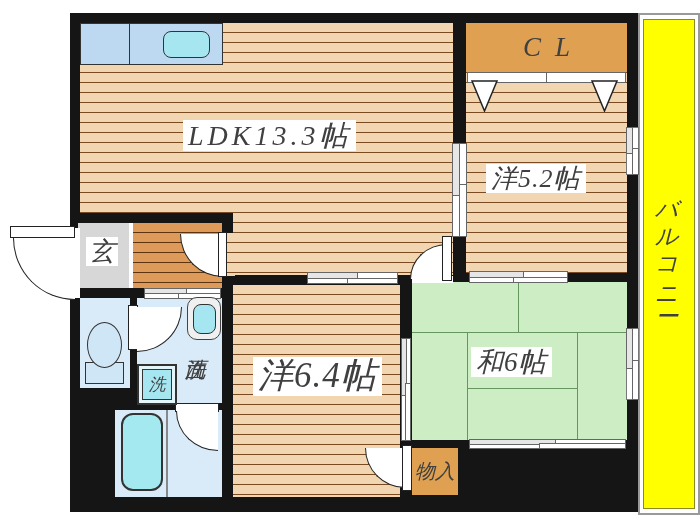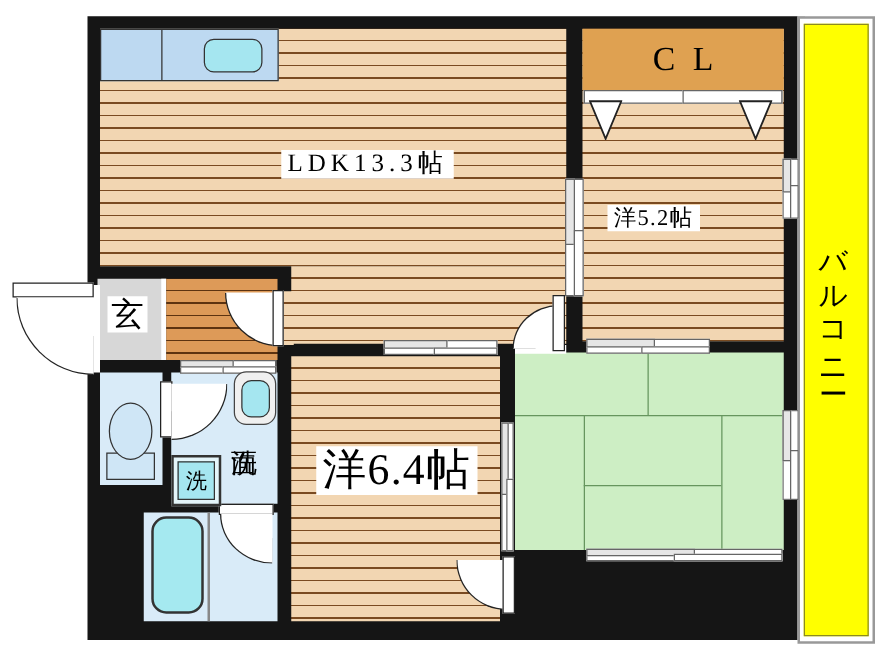--- a/index.html
+++ b/index.html
@@ -18,21 +18,21 @@
   .arc-bl{border-left:1.5px solid #222;border-bottom:1.5px solid #222;border-bottom-left-radius:100% 100%;}
   .arc-br{border-right:1.5px solid #222;border-bottom:1.5px solid #222;border-bottom-right-radius:100% 100%;}
   .arc-tl{border-left:1.5px solid #222;border-top:1.5px solid #222;border-top-left-radius:100% 100%;}
   .slideh,.slidev,.foldh{position:absolute;box-sizing:border-box;background:#fff;border:1px solid #666;}
   .slideh::before{content:"";position:absolute;left:-1px;top:-1px;width:55%;height:45%;background:#e6e6e6;border:1px solid #666;}
   .slideh::after{content:"";position:absolute;right:-1px;bottom:-1px;width:55%;height:45%;background:#fff;border:1px solid #666;}
   .slidev::before{content:"";position:absolute;left:-1px;top:-1px;height:55%;width:45%;background:#e6e6e6;border:1px solid #666;}
   .slidev::after{content:"";position:absolute;right:-1px;bottom:-1px;height:55%;width:45%;background:#fff;border:1px solid #666;}
   .foldh::before{content:"";position:absolute;left:-1px;top:-1px;width:50%;height:100%;background:#fff;border:1px solid #666;}
   .foldh::after{content:"";position:absolute;right:-1px;top:-1px;width:50%;height:100%;background:#fff;border:1px solid #666;}
-  .lbl{position:absolute;color:#000000;white-space:nowrap;line-height:1.05;}
+  .lbl{position:absolute;color:#404040;white-space:nowrap;line-height:1.05;font-style:italic;}
   .lbl-bg{background:#fff;padding:1px 5px;}
   .vtext{writing-mode:vertical-rl;}
   .cflex{display:flex;align-items:center;justify-content:center;}
 </style>
 </head>
 <body>
 
 <div id="plan">
 
   <div class="el wall" style="left:70px;top:13px;width:574px;height:499px;"></div>
@@ -52,20 +52,23 @@
 
   <div class="el" style="left:78px;top:223px;width:55px;height:65px;background:#d7d7d7;"></div>
   <div class="el" style="left:129px;top:223px;width:4px;height:65px;background:#fff;"></div>
   <div class="el hallplank" style="left:133px;top:223px;width:89px;height:65px;"></div>
   <div class="el wet" style="left:80px;top:298px;width:50px;height:90px;"></div>
   <div class="el wet" style="left:137px;top:298px;width:85px;height:105px;"></div>
   <div class="el wet" style="left:115px;top:410px;width:107px;height:87px;"></div>
 
   <div class="el closet cflex" style="left:466px;top:23px;width:161px;height:49px;">
     <span class="lbl" style="position:static;font-size:27px;letter-spacing:14px;padding-left:14px;">CL</span>
+  </div>
+  <div class="el closet cflex" style="left:412px;top:448px;width:46px;height:47px;">
+    <span class="lbl" style="position:static;font-size:20px;">物入</span>
   </div>
 
   <div class="el" style="left:638px;top:13px;width:62px;height:502px;background:#fff;border:2px solid #999;"></div>
   <div class="el" style="left:643px;top:19px;width:52px;height:490px;background:#ffff00;border:1.5px solid #8a8a22;"></div>
   <div class="lbl vtext" style="left:654px;top:183px;font-size:23px;letter-spacing:4px;">バルコニー</div>
 
   <div class="el" style="left:68px;top:228px;width:12px;height:70px;background:#fff;"></div>
   <div class="panel" style="left:10px;top:226px;width:65px;height:12px;"></div>
   <div class="arc arc-bl" style="left:13px;top:238px;width:62px;height:62px;"></div>
 
@@ -117,19 +120,20 @@
   <div class="el" style="left:193px;top:304px;width:23px;height:30px;background:#a5e6f0;border:1px solid #333;border-radius:8px;"></div>
 
   <div class="el" style="left:137px;top:364px;width:40px;height:41px;background:#e4f5fa;border:2px solid #333;"></div>
   <div class="el cflex" style="left:142px;top:369px;width:30px;height:31px;background:#a5e6f0;border:1.5px solid #333;">
     <span class="lbl" style="position:static;font-size:17px;">洗</span>
   </div>
 
   <div class="el" style="left:166px;top:410px;width:2px;height:87px;background:#888;"></div>
   <div class="el" style="left:121px;top:413px;width:42px;height:78px;background:#a5e9f0;border:2px solid #333;border-radius:12px;"></div>
 
-  <div class="lbl lbl-bg" style="left:183px;top:120px;font-size:20px;letter-spacing:4px;margin-left:42px;">LDK13.3帖</div>
-  <div class="lbl lbl-bg" style="left:486px;top:164px;font-size:18px;letter-spacing:1px;">洋5.2帖</div>
+  <div class="lbl lbl-bg" style="left:183px;top:120px;font-size:28px;letter-spacing:4px;">LDK13.3帖</div>
+  <div class="lbl lbl-bg" style="left:486px;top:164px;font-size:26px;letter-spacing:1px;">洋5.2帖</div>
   <div class="lbl lbl-bg" style="left:253px;top:357px;font-size:35px;letter-spacing:1px;">洋6.4帖</div>
+  <div class="lbl lbl-bg" style="left:471px;top:347px;font-size:27px;letter-spacing:1px;">和6帖</div>
   <div class="lbl lbl-bg" style="left:86px;top:237px;font-size:26px;padding:1px 3px;">玄</div>
   <div class="lbl vtext" style="left:184px;top:342px;font-size:21px;letter-spacing:2px;">洗面</div>
 
 </div>
 
 </body></html>

